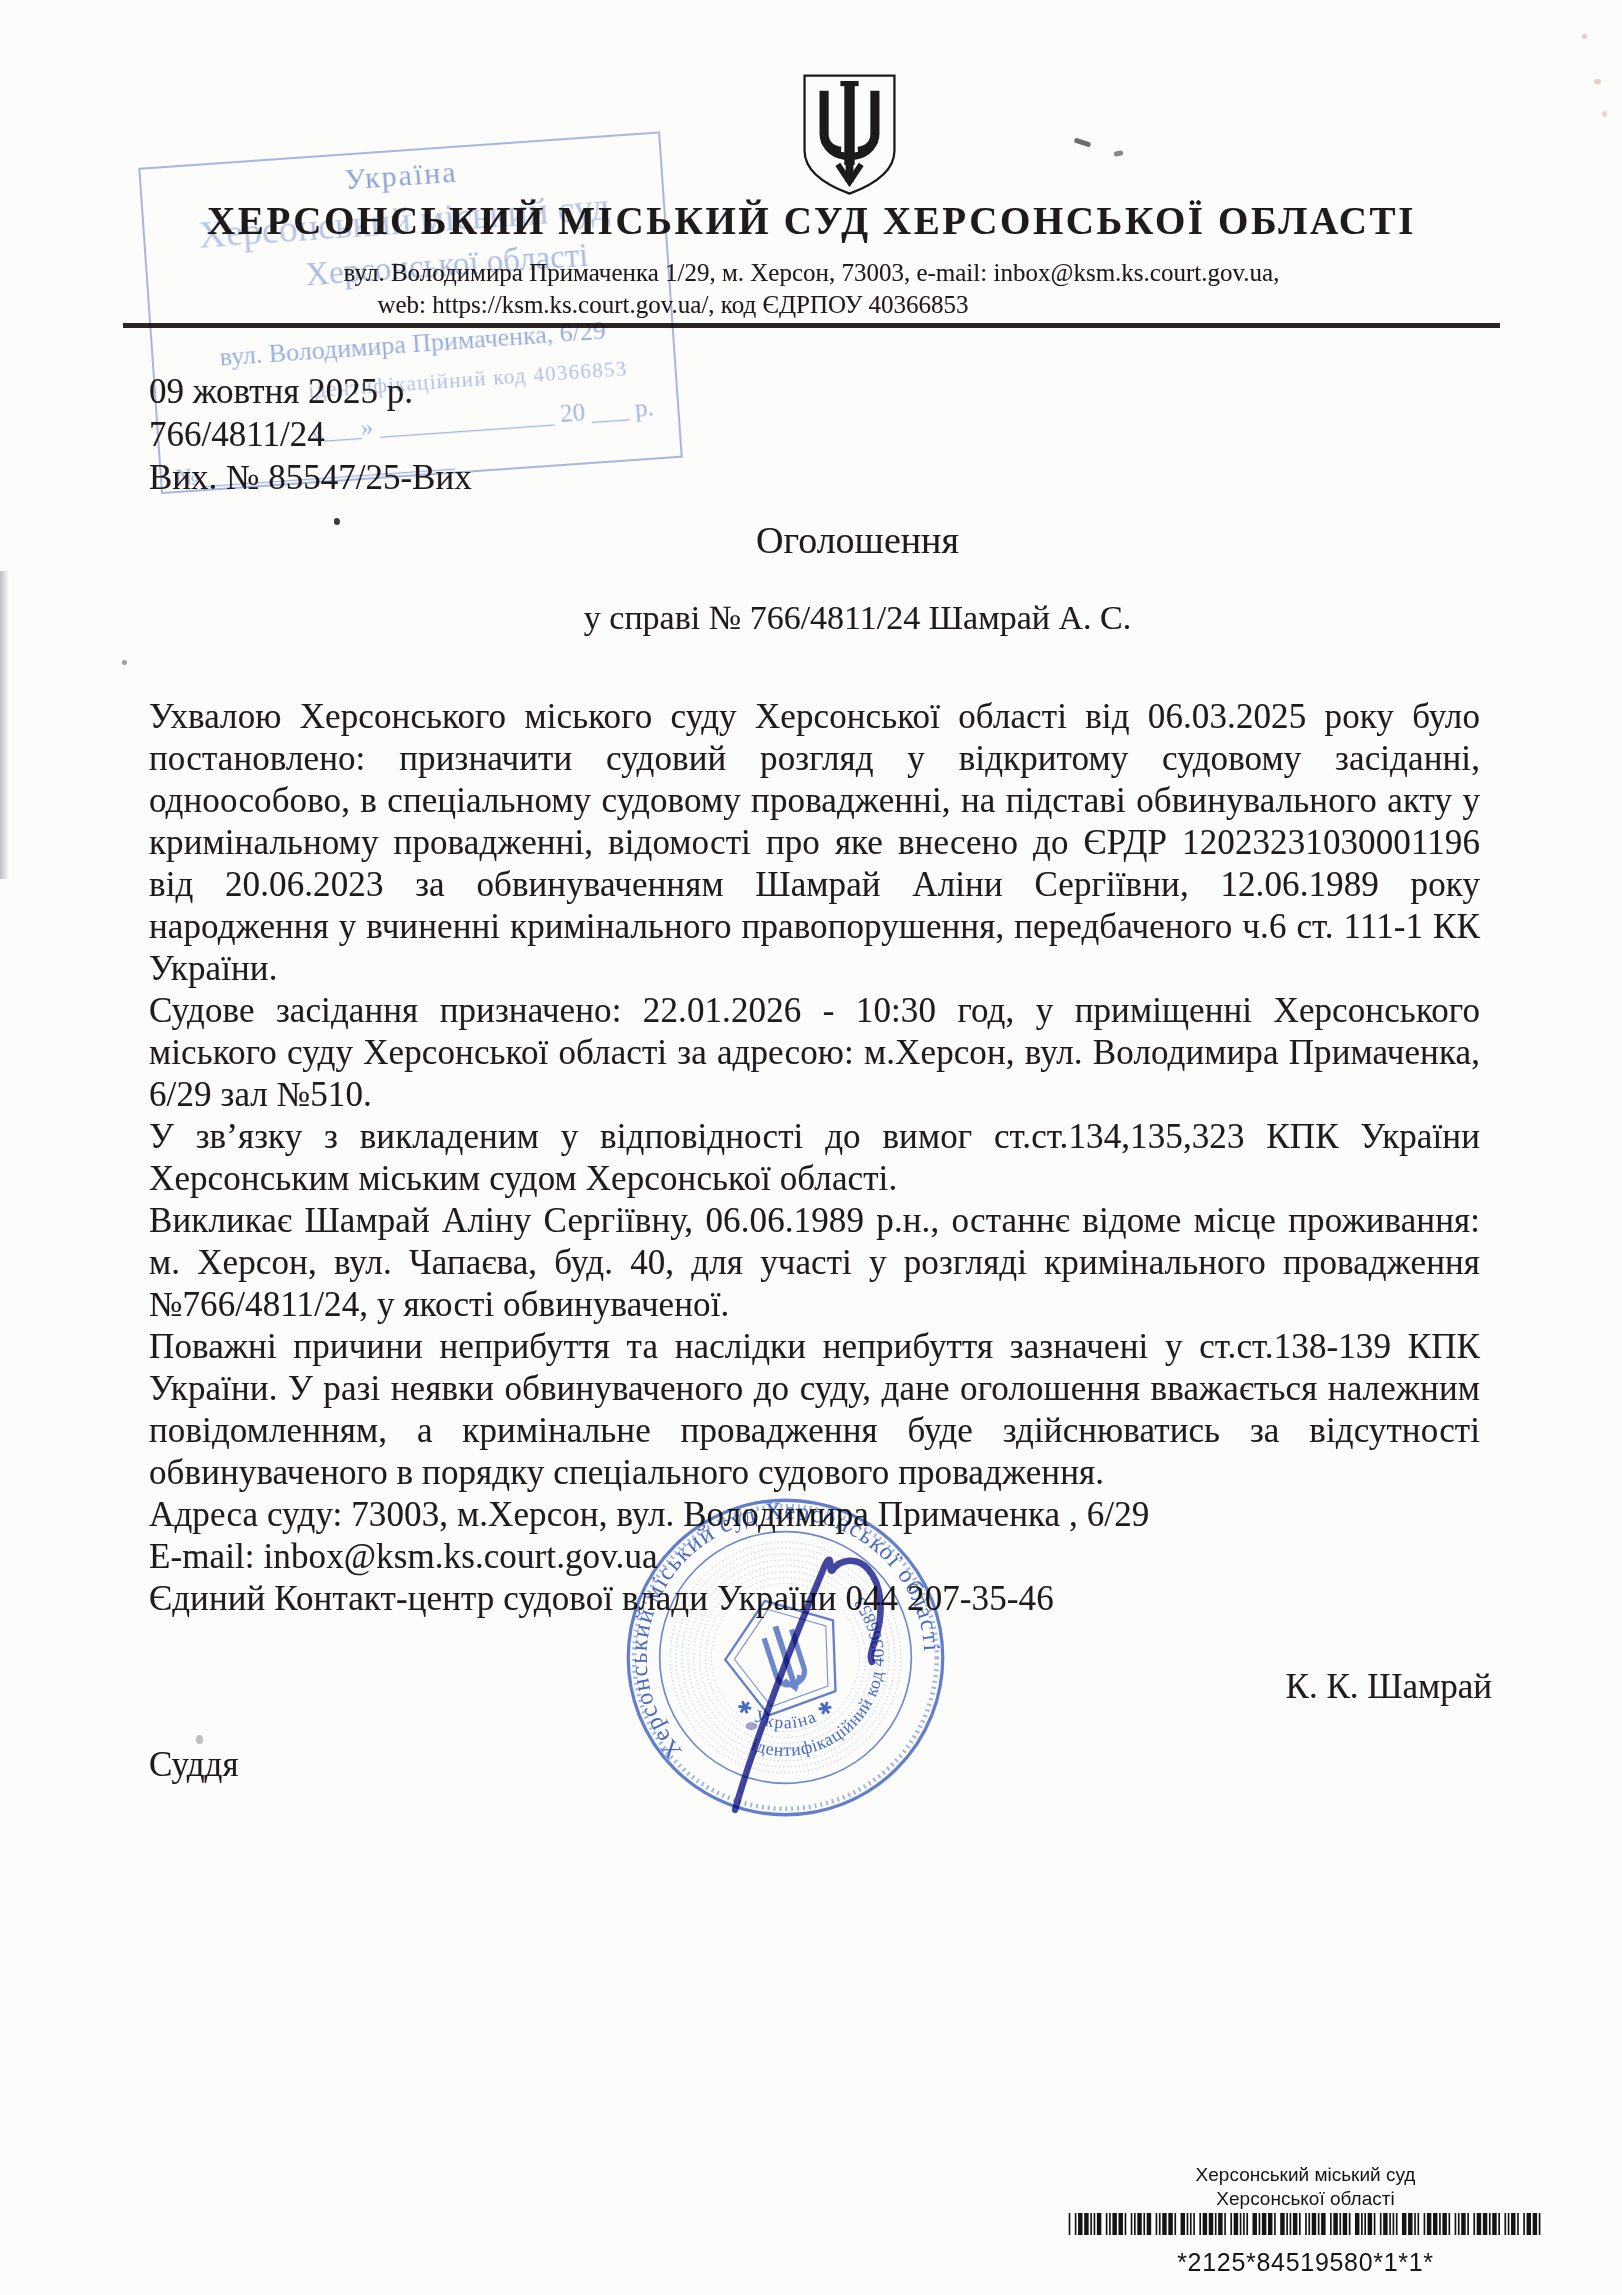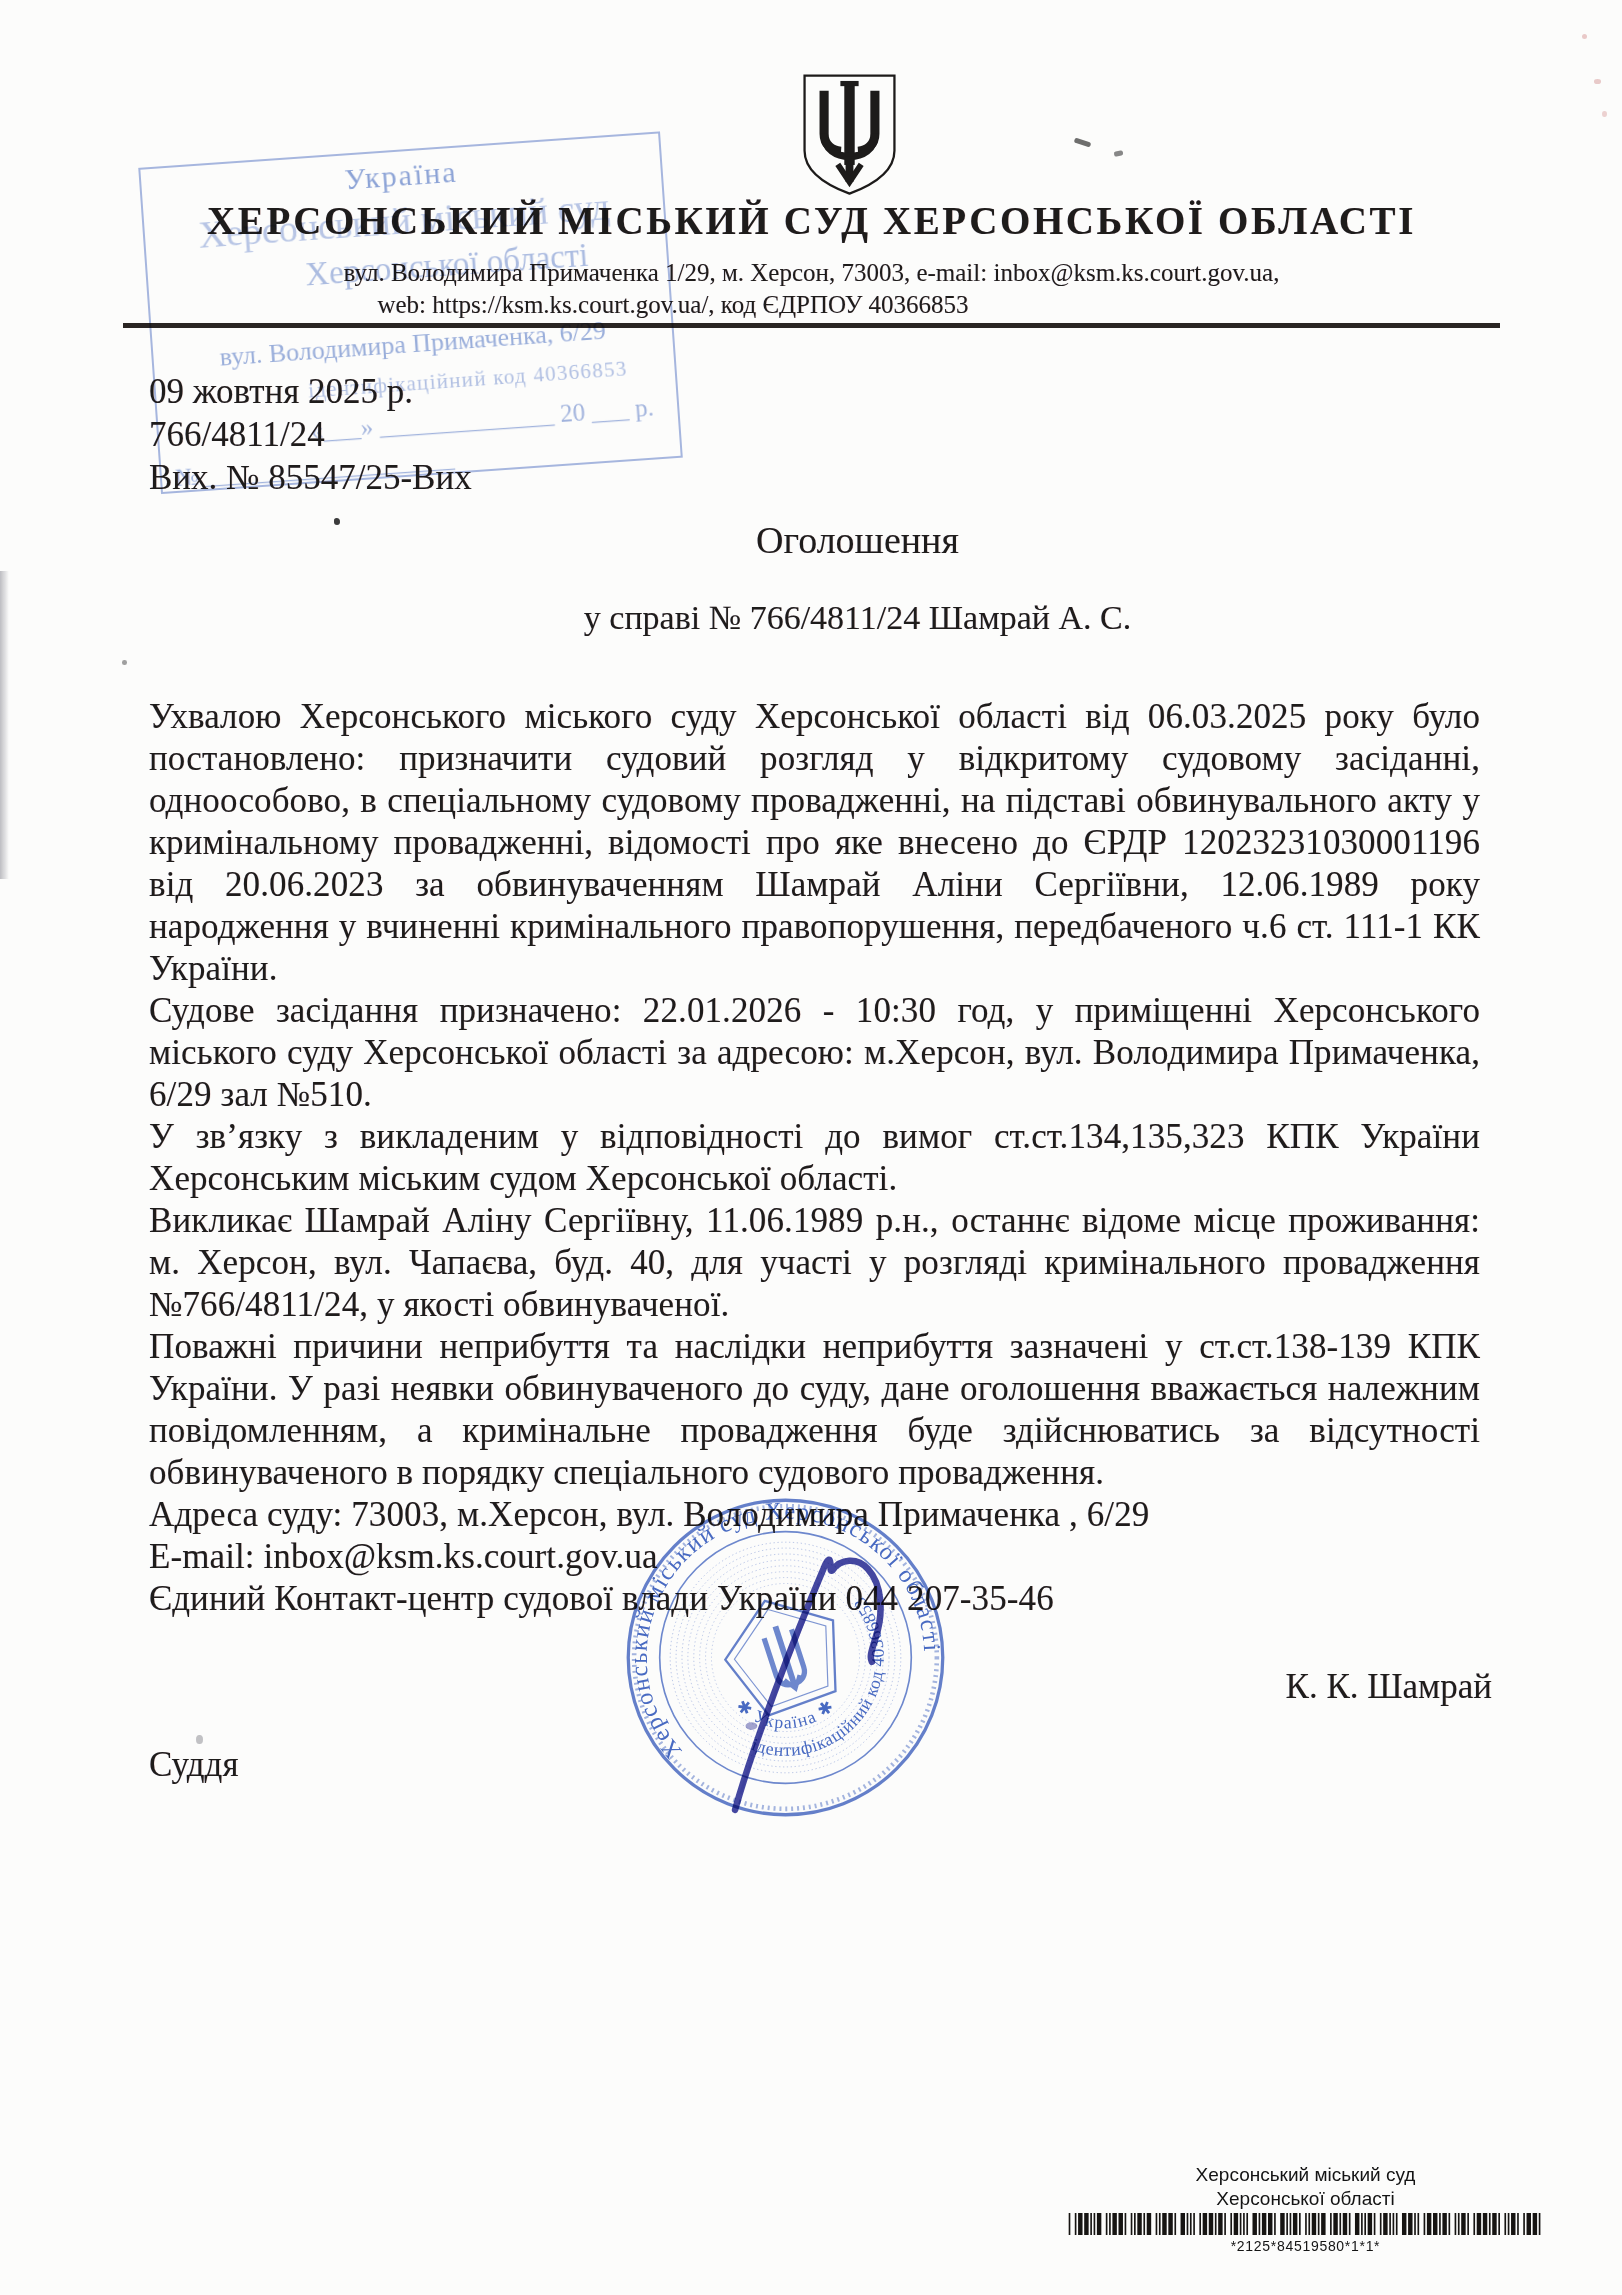--- a/index.html
+++ b/index.html
@@ -55,21 +55,21 @@
 
   
   .seal-svg{left:623px;top:1495px;width:325px;height:325px;mix-blend-mode:multiply;opacity:.95;}
   .sig-svg{left:576px;top:1485px;width:432px;height:380px;mix-blend-mode:multiply;}
   .seal-svg text{font-family:"Liberation Serif",serif;fill:var(--seal-blue,#3f63c2);}
 
   
   .footer{left:1047px;top:2163px;width:517px;text-align:center;
     font-family:"Liberation Sans",sans-serif;font-size:19px;line-height:23.6px;color:#141414;}
   .footer > *{position:static;display:block;}
-  .footer .code{font-size:14px;letter-spacing:0.7px;margin-top:0px;}
+  .footer .code{font-size:25px;letter-spacing:0.7px;margin-top:16px;}
   #barcode{margin:2.6px auto 0 auto;display:block;fill:var(--bar-black,#161412);}
 
   
   .streak{left:0;top:571px;width:8.5px;height:308px;
     background:linear-gradient(to right,rgba(115,115,125,.45),rgba(115,115,125,0));filter:blur(0.7px);}
   .speck1{left:334px;top:518px;width:5.9px;height:6.5px;background:#3c3c3c;border-radius:42% 58% 50% 50%;}
   .speck2{left:1074px;top:140px;width:17px;height:5.2px;background:#4a4a4a;border-radius:2.6px;transform:rotate(18deg);opacity:.8;}
   .speck3{left:1114px;top:151px;width:9.2px;height:4.6px;background:#555;border-radius:2px;transform:rotate(-12deg);opacity:.7;}
   .speck4{left:196px;top:1735px;width:6.5px;height:9.2px;background:#9a9aa0;border-radius:50%;opacity:.6;}
   .speck5{left:122px;top:660px;width:4.6px;height:4.6px;background:#777;border-radius:50%;opacity:.7;}
@@ -126,21 +126,21 @@
     <div>Вих. № 85547/25-Вих</div>
   </div>
 
   <div class="title doc-text">Оголошення</div>
   <div class="subtitle doc-text">у справі № 766/4811/24 Шамрай А. С.</div>
 
   <div class="body doc-text">
     <p>Ухвалою Херсонського міського суду Херсонської області  від 06.03.2025 року було постановлено: призначити судовий розгляд у відкритому судовому засіданні, одноособово, в спеціальному судовому провадженні, на підставі обвинувального акту у кримінальному провадженні, відомості про яке внесено до ЄРДР 12023231030001196 від 20.06.2023 за обвинуваченням Шамрай Аліни Сергіївни, 12.06.1989 року народження у вчиненні кримінального правопорушення, передбаченого ч.6 ст. 111-1 КК України.</p>
     <p>Судове засідання призначено: 22.01.2026 - 10:30 год, у приміщенні Херсонського міського суду Херсонської області  за адресою: м.Херсон, вул. Володимира Примаченка, 6/29  зал №510.</p>
     <p>У зв’язку з викладеним у відповідності до вимог  ст.ст.134,135,323 КПК України Херсонським міським судом Херсонської області.</p>
-    <p>Викликає Шамрай Аліну Сергіївну, 11.06.1989 р.н., останнє відоме місце проживання: м. Херсон, вул. Чапаєва, буд. 40, для участі у розгляді кримінального провадження №766/4811/24, у якості обвинуваченої.</p>
+    <p>Викликає Шамрай Аліну Сергіївну, 06.06.1989 р.н., останнє відоме місце проживання: м. Херсон, вул. Чапаєва, буд. 40, для участі у розгляді кримінального провадження №766/4811/24, у якості обвинуваченої.</p>
     <p>Поважні причини неприбуття та наслідки неприбуття зазначені у ст.ст.138-139 КПК України. У разі неявки обвинуваченого до суду, дане оголошення вважається належним повідомленням, а кримінальне провадження буде здійснюватись за відсутності обвинуваченого в порядку спеціального судового провадження.</p>
     <p>Адреса суду: 73003, м.Херсон, вул. Володимира Примаченка , 6/29</p>
     <p>E-mail: inbox@ksm.ks.court.gov.ua</p>
     <p>Єдиний Контакт-центр судової влади України 044 207-35-46</p>
   </div>
 
   <div class="judge-label doc-text">Суддя</div>
   <div class="judge-name doc-text">К. К. Шамрай</div>
 
   <svg class="seal-svg" viewBox="0 0 496 496">

